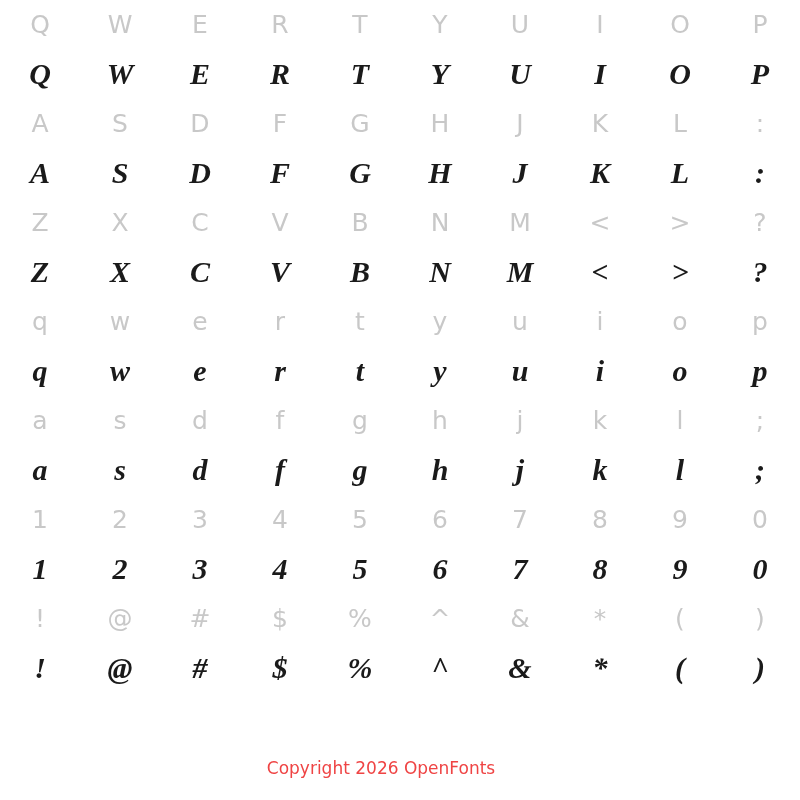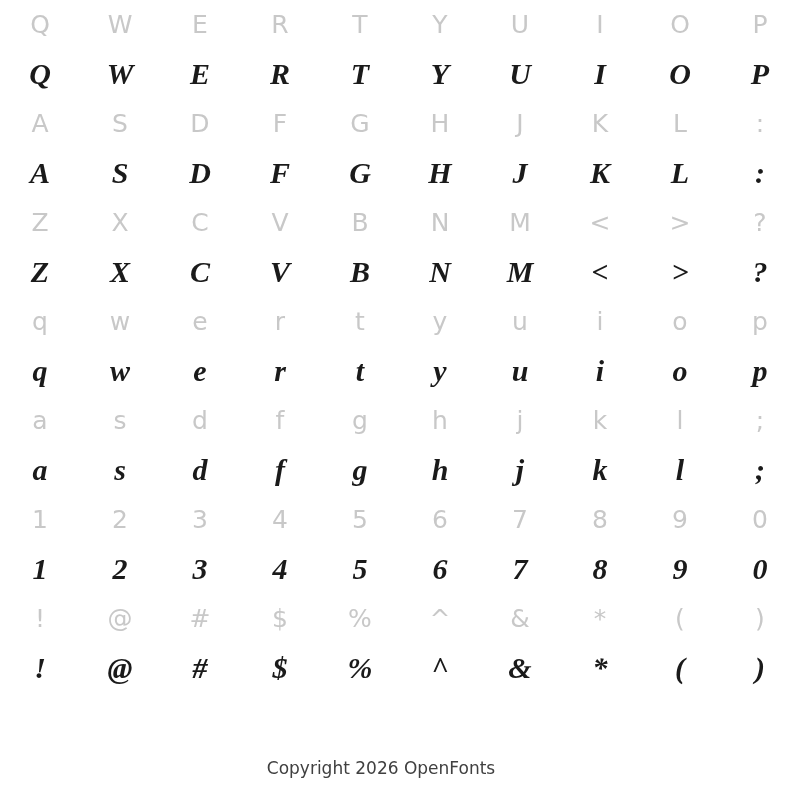--- a/index.html
+++ b/index.html
@@ -52,21 +52,21 @@
   .copyright {
     position: absolute;
     left: 0;
     top: 758px;
     width: 800px;
     text-align: center;
     padding-right: 38px;
     box-sizing: border-box;
     font-family: "DejaVu Sans", sans-serif;
     font-size: 17px;
-    color: #404040;
+    color: #ef4444;
   }
 </style>
 </head>
 <body>
 
 <div id="sheet">
   <div class="grid">
       <div class="cell ref">Q</div>
       <div class="cell ref">W</div>
       <div class="cell ref">E</div>

